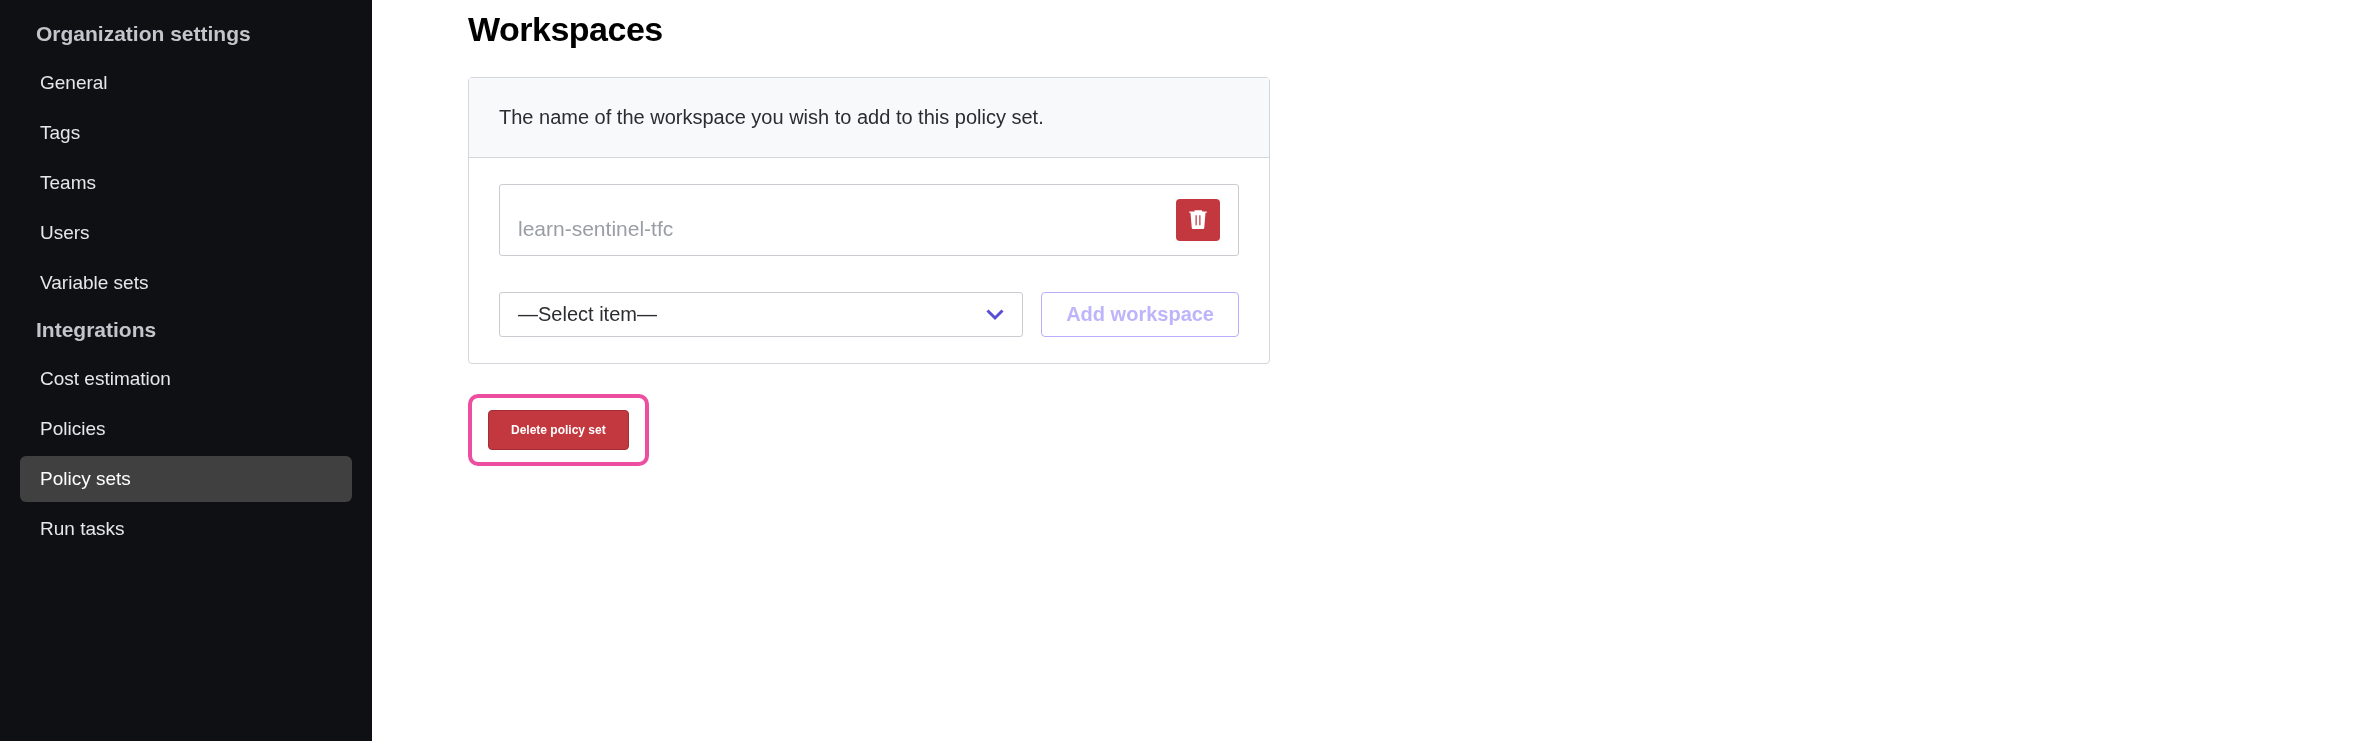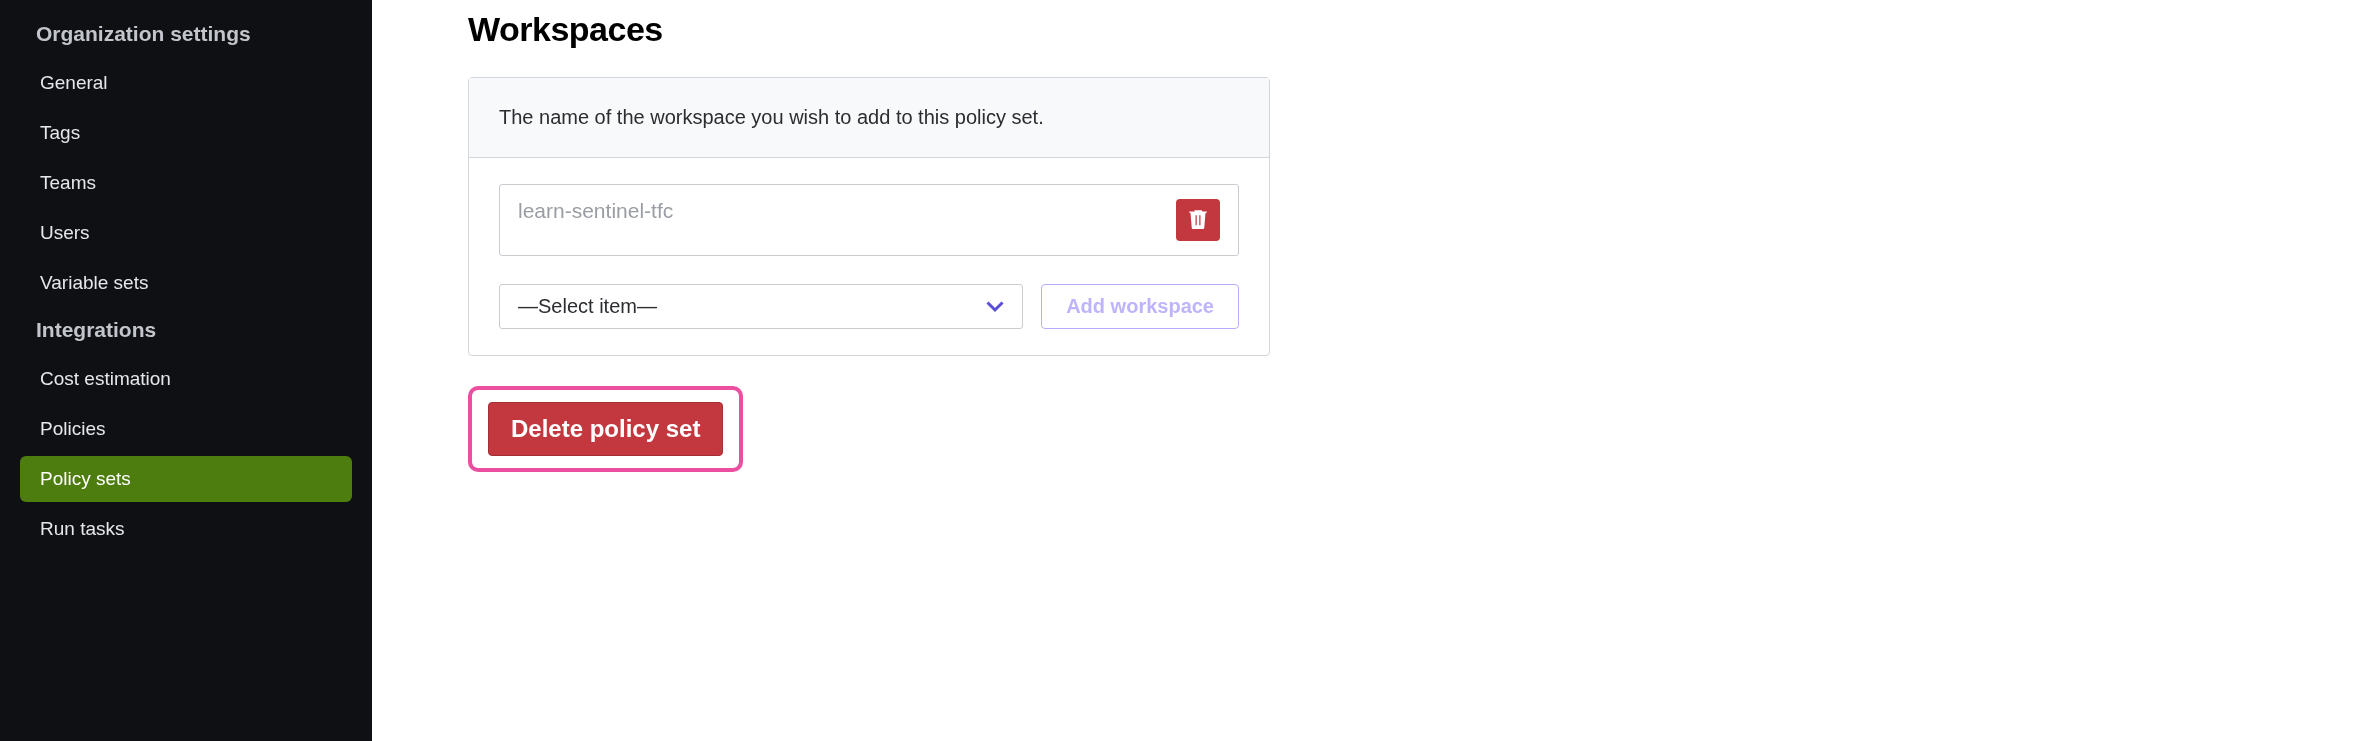--- a/index.html
+++ b/index.html
@@ -29,21 +29,21 @@
   }
   .sidebar-item {
     font-size: 19px;
     color: #e6e7ea;
     padding: 12px 20px;
     border-radius: 6px;
     margin: 4px 0;
     cursor: pointer;
   }
   .sidebar-item.active {
-    background: #4d7c0f;
+    background: #404040;
     color: #fff;
   }
 
   
   .main {
     flex: 1;
     padding: 10px 60px 12px 96px;
     overflow-x: hidden;
   }
   .page-title {
@@ -69,23 +69,23 @@
   }
   .panel-body {
     padding: 26px 30px;
   }
 
   .workspace-row {
     border: 1px solid #c9ccd1;
     border-radius: 3px;
     padding: 14px 18px;
     display: flex;
-    align-items: flex-start;
+    align-items: flex-end;
     justify-content: space-between;
-    margin-bottom: 28px;
+    margin-bottom: 36px;
   }
   .workspace-name {
     font-size: 21px;
     color: #9a9da3;
   }
   .trash-btn {
     width: 44px;
     height: 42px;
     background: #c3383f;
     border: none;
@@ -148,21 +148,21 @@
   .delete-highlight {
     border: 4px solid #ec4fa0;
     border-radius: 10px;
     padding: 12px 16px;
     display: inline-flex;
   }
   .btn-danger {
     background: #c3383f;
     color: #fff;
     border: 1px solid #a32e35;
-    font-size: 24px;
+    font-size: 12px;
     font-weight: 600;
     padding: 12px 22px;
     border-radius: 4px;
     cursor: pointer;
   }
 
   
   .right-fill {
     width: 832px;
     background: #fff;

